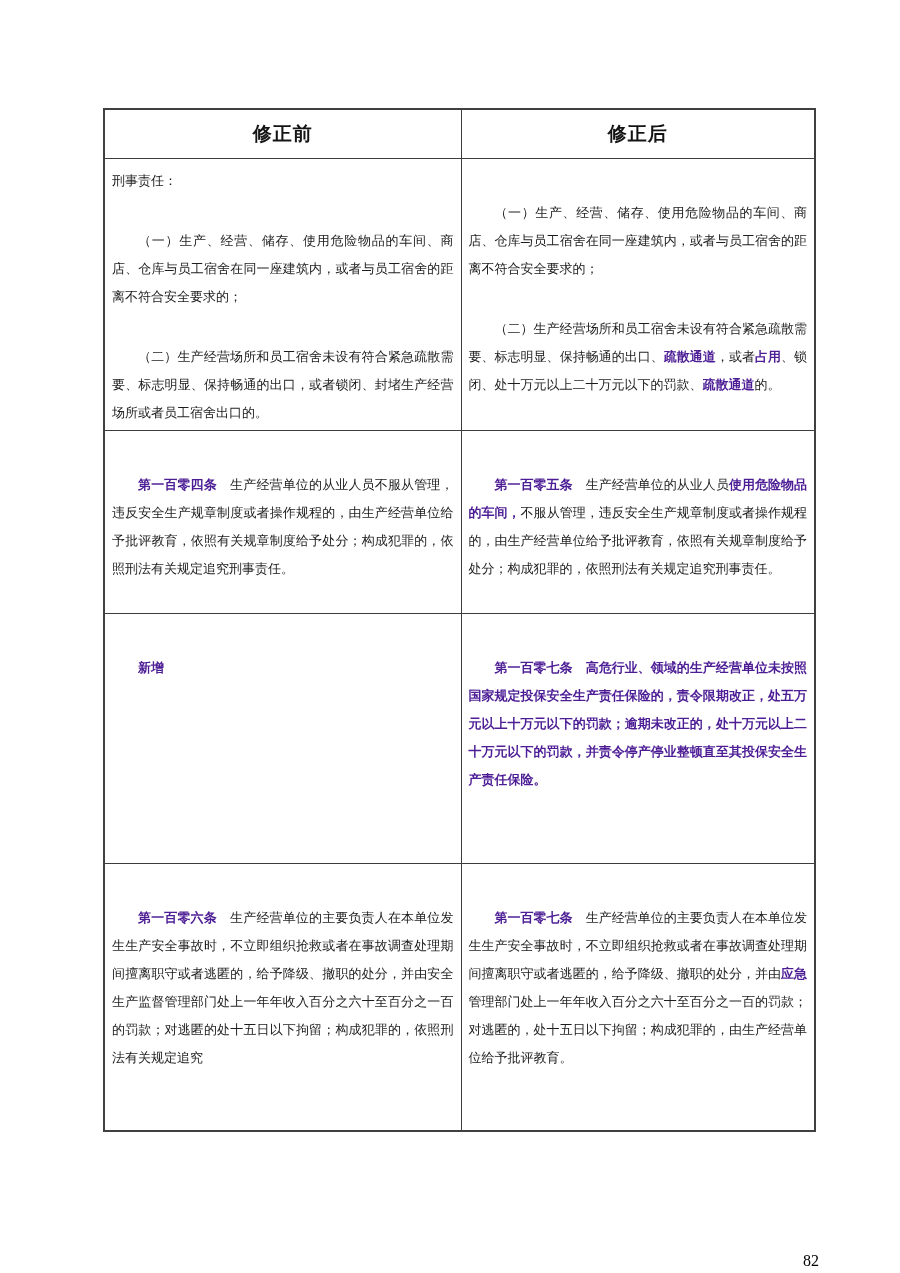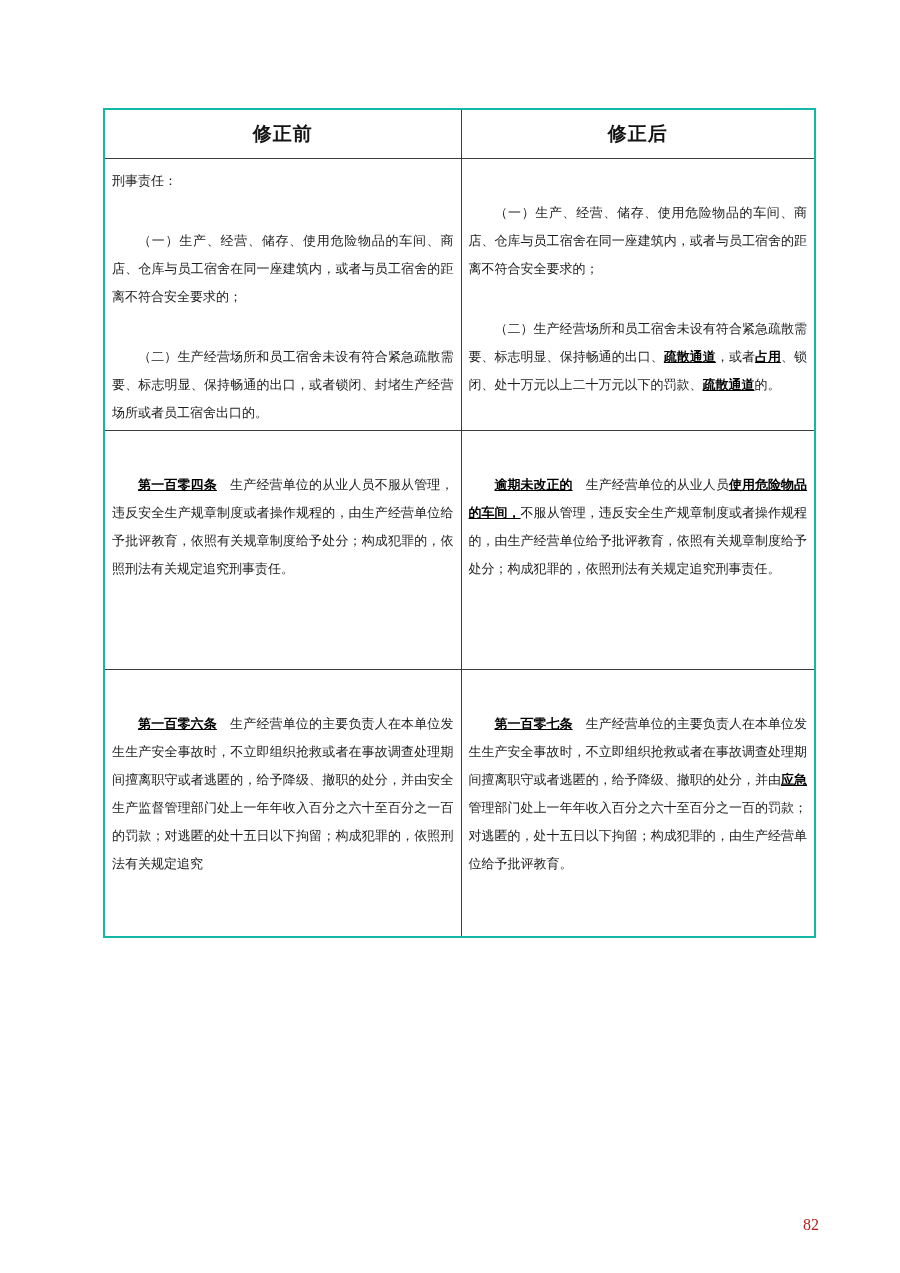--- a/index.html
+++ b/index.html
@@ -5,42 +5,42 @@
   html,body{margin:0;padding:0;}
   body{
     width:900px;height:1273px;background:#ffffff;position:relative;
     font-family:"Liberation Serif","DejaVu Serif",serif;
     color:#1c1c1c;
   }
   .page{position:absolute;inset:0;background:#ffffff;}
   table.cmp{
     position:absolute;left:103px;top:108px;width:711px;
     border-collapse:collapse;table-layout:fixed;
-    border:2px solid #14b8a6;background:#ffffff;
+    border:2px solid #404040;background:#ffffff;
   }
   table.cmp th, table.cmp td{border:1.5px solid #3d3d3d;}
   table.cmp th{
     height:46px;font-size:19px;font-weight:bold;color:#141414;
     text-align:center;vertical-align:middle;letter-spacing:1px;
   }
   table.cmp td{vertical-align:top;padding:8px 7px 0 7px;overflow:hidden;}
   tr.r1{height:272px;}
-  tr.r2{height:239px;}
+  tr.r2{height:183px;}
   tr.r3{height:250px;}
   tr.r4{height:267px;}
   p.para{
     margin:0;font-size:13px;line-height:28px;
     text-align:justify;text-justify:inter-ideograph;
     word-break:break-all;
   }
   p.indent{text-indent:2em;margin-top:32px;}
-  span.b{font-weight:bold;color:#000000;text-decoration:underline;}
+  span.b{font-weight:bold;color:#4c1d95;}
   .page-number{
-    position:absolute;left:792px;top:1216px;width:38px;
-    font-size:16px;color:#b91c1c;text-align:center;
+    position:absolute;left:792px;top:1252px;width:38px;
+    font-size:16px;color:#000000;text-align:center;
     font-family:"Liberation Serif","DejaVu Serif",serif;
   }
 </style>
 </head>
 <body>
 
 <div class="page">
 
   <table class="cmp">
     <colgroup>
@@ -63,21 +63,29 @@
         <td>
             <p class="para indent"><span>（一）生产、经营、储存、使用危险物品的车间、商店、仓库与员工宿舍在同一座建筑内，或者与员工宿舍的距离不符合安全要求的；</span></p>
             <p class="para indent"><span>（二）生产经营场所和员工宿舍未设有符合紧急疏散需要、标志明显、保持畅通的出口、</span><span class="b">疏散通道</span><span>，或者</span><span class="b">占用</span><span>、锁闭、处十万元以上二十万元以下的罚款、</span><span class="b">疏散通道</span><span>的。</span></p>
           </td>
       </tr>
       <tr class="r2">
         <td>
             <p class="para indent"><span class="b">第一百零四条</span><span>　生产经营单位的从业人员不服从管理，违反安全生产规章制度或者操作规程的，由生产经营单位给予批评教育，依照有关规章制度给予处分；构成犯罪的，依照刑法有关规定追究刑事责任。</span></p>
           </td>
         <td>
-            <p class="para indent"><span class="b">逾期未改正的</span><span>　生产经营单位的从业人员</span><span class="b">使用危险物品的车间，</span><span>不服从管理，违反安全生产规章制度或者操作规程的，由生产经营单位给予批评教育，依照有关规章制度给予处分；构成犯罪的，依照刑法有关规定追究刑事责任。</span></p>
+            <p class="para indent"><span class="b">第一百零五条</span><span>　生产经营单位的从业人员</span><span class="b">使用危险物品的车间，</span><span>不服从管理，违反安全生产规章制度或者操作规程的，由生产经营单位给予批评教育，依照有关规章制度给予处分；构成犯罪的，依照刑法有关规定追究刑事责任。</span></p>
+          </td>
+      </tr>
+      <tr class="r3">
+        <td>
+            <p class="para indent"><span class="b">新增</span></p>
+          </td>
+        <td>
+            <p class="para indent"><span class="b">第一百零七条　高危行业、领域的生产经营单位未按照国家规定投保安全生产责任保险的，责令限期改正，处五万元以上十万元以下的罚款；逾期未改正的，处十万元以上二十万元以下的罚款，并责令停产停业整顿直至其投保安全生产责任保险。</span></p>
           </td>
       </tr>
       <tr class="r4">
         <td>
             <p class="para indent"><span class="b">第一百零六条</span><span>　生产经营单位的主要负责人在本单位发生生产安全事故时，不立即组织抢救或者在事故调查处理期间擅离职守或者逃匿的，给予降级、撤职的处分，并由安全生产监督管理部门处上一年年收入百分之六十至百分之一百的罚款；对逃匿的处十五日以下拘留；构成犯罪的，依照刑法有关规定追究</span></p>
           </td>
         <td>
             <p class="para indent"><span class="b">第一百零七条</span><span>　生产经营单位的主要负责人在本单位发生生产安全事故时，不立即组织抢救或者在事故调查处理期间擅离职守或者逃匿的，给予降级、撤职的处分，并由</span><span class="b">应急</span><span>管理部门处上一年年收入百分之六十至百分之一百的罚款；对逃匿的，处十五日以下拘留；构成犯罪的，由生产经营单位给予批评教育。</span></p>
           </td>
       </tr>

